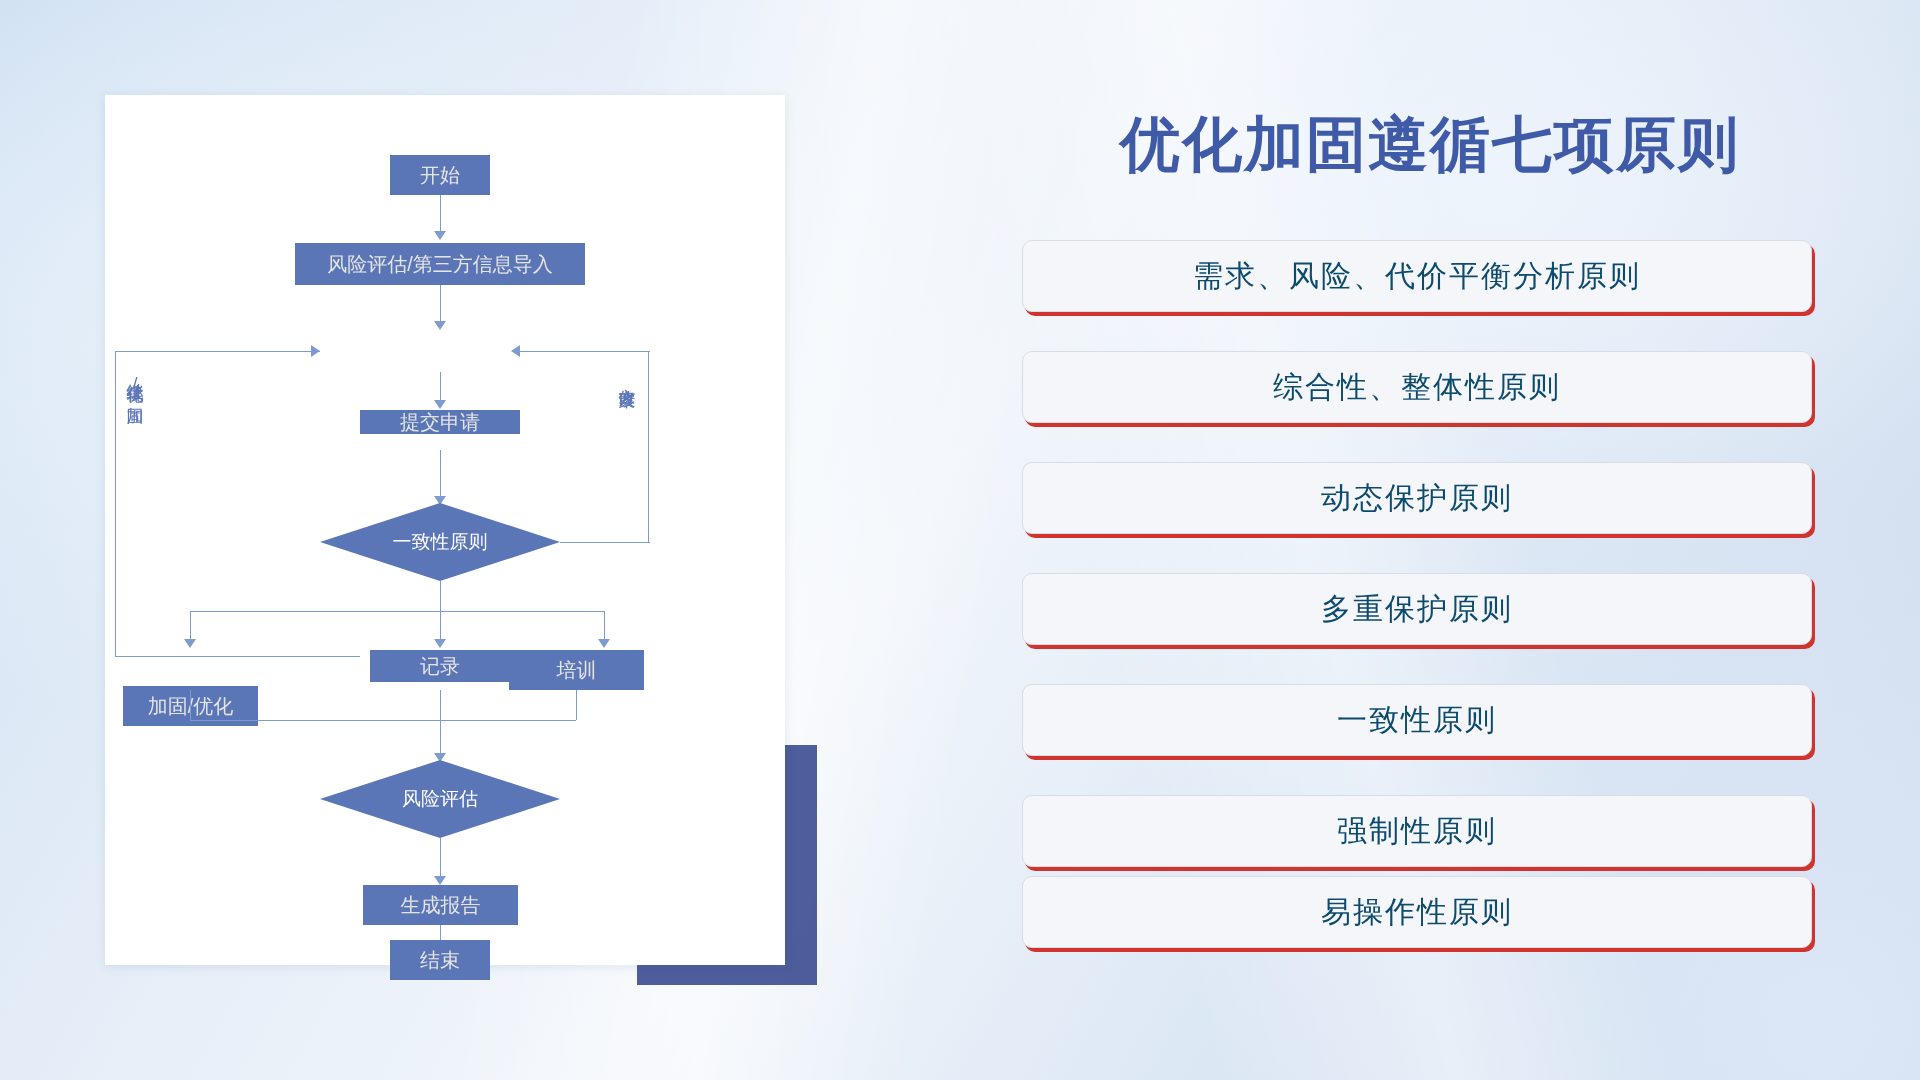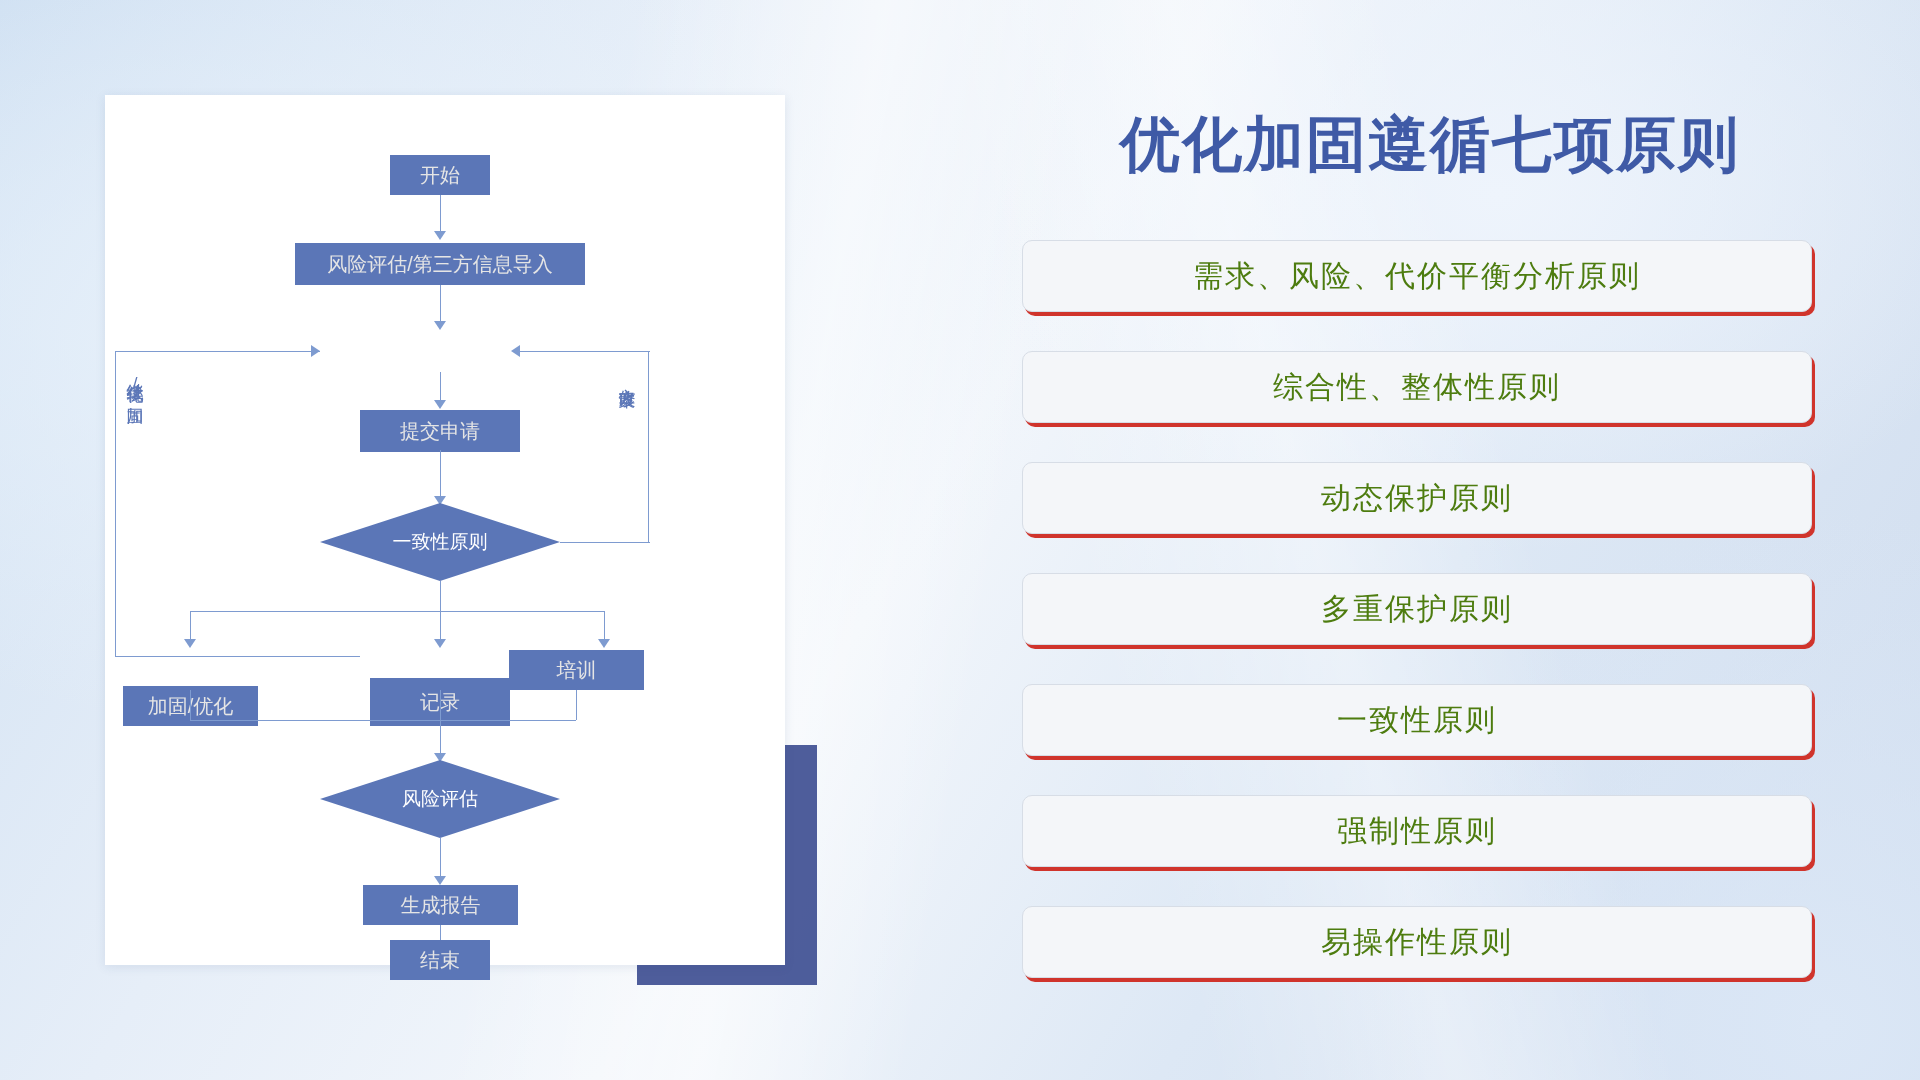--- a/index.html
+++ b/index.html
@@ -154,21 +154,21 @@
     background: #f4f6f9;
     border: 1px solid #d7dde6;
     box-shadow: 3px 4px 0 0 #d0342c;
     display: flex;
     align-items: center;
     justify-content: center;
     box-sizing: border-box;
   }
   .pill-label {
     font-size: 30px;
-    color: #4d7c0f;
+    color: #0c4a6e;
     letter-spacing: 2px;
     white-space: nowrap;
   }
 </style>
 </head>
 <body>
 
 <div id="slide">
 
   <div class="shadow-block"></div>
@@ -180,21 +180,21 @@
       <div class="vline" style="left:335px; top:100px; height:38px;"></div>
       <div class="arrow-down" style="left:329px; top:136px;"></div>
 
       <div class="node" style="left:190px; top:148px; width:290px; height:42px;">风险评估/第三方信息导入</div>
       <div class="vline" style="left:335px; top:190px; height:38px;"></div>
       <div class="arrow-down" style="left:329px; top:226px;"></div>
 
       <div class="vline" style="left:335px; top:277px; height:30px;"></div>
       <div class="arrow-down" style="left:329px; top:305px;"></div>
 
-      <div class="node" style="left:255px; top:315px; width:160px; height:42px;">提交申请</div>
+      <div class="node" style="left:255px; top:315px; width:160px; height:24px;">提交申请</div>
       <div class="vline" style="left:335px; top:355px; height:48px;"></div>
       <div class="arrow-down" style="left:329px; top:401px;"></div>
 
       <div class="diamond-wrap" style="left:215px; top:408px; width:240px; height:78px;">
         <div class="diamond"></div>
         <div class="diamond-label">一致性原则</div>
       </div>
 
       <div class="hline" style="left:415px; top:256px; width:130px;"></div>
       <div class="vline" style="left:543px; top:256px; height:191px;"></div>
@@ -212,21 +212,21 @@
       <div class="hline" style="left:85px; top:516px; width:415px;"></div>
       <div class="vline" style="left:85px; top:516px; height:30px;"></div>
       <div class="vline" style="left:335px; top:516px; height:30px;"></div>
       <div class="vline" style="left:499px; top:516px; height:30px;"></div>
       <div class="arrow-down" style="left:79px; top:544px;"></div>
       <div class="arrow-down" style="left:329px; top:544px;"></div>
       <div class="arrow-down" style="left:493px; top:544px;"></div>
 
       <div class="node" style="left:18px; top:555px; width:135px; height:40px;margin-top:36px;">加固/优化</div>
 
-      <div class="node" style="left:265px; top:583px; width:140px; height:48px;">记录</div>
+      <div class="node" style="left:265px; top:555px; width:140px; height:32px;">记录</div>
 
       <div class="node" style="left:404px; top:555px; width:135px; height:40px;">培训</div>
 
       <div class="vline" style="left:85px; top:595px; height:30px;"></div>
       <div class="vline" style="left:335px; top:595px; height:30px;"></div>
       <div class="vline" style="left:471px; top:595px; height:30px;"></div>
       <div class="hline" style="left:85px; top:625px; width:386px;"></div>
       <div class="vline" style="left:335px; top:625px; height:35px;"></div>
       <div class="arrow-down" style="left:329px; top:658px;"></div>
 
@@ -260,17 +260,17 @@
   </div>
   <div class="pill" style="top:573px;">
     <span class="pill-label">多重保护原则</span>
   </div>
   <div class="pill" style="top:684px;">
     <span class="pill-label">一致性原则</span>
   </div>
   <div class="pill" style="top:795px;">
     <span class="pill-label">强制性原则</span>
   </div>
-  <div class="pill" style="top:906px;text-align:center;">
+  <div class="pill" style="top:876px;text-align:center;">
     <span class="pill-label">易操作性原则</span>
   </div>
 
 </div>
 
 </body></html>

